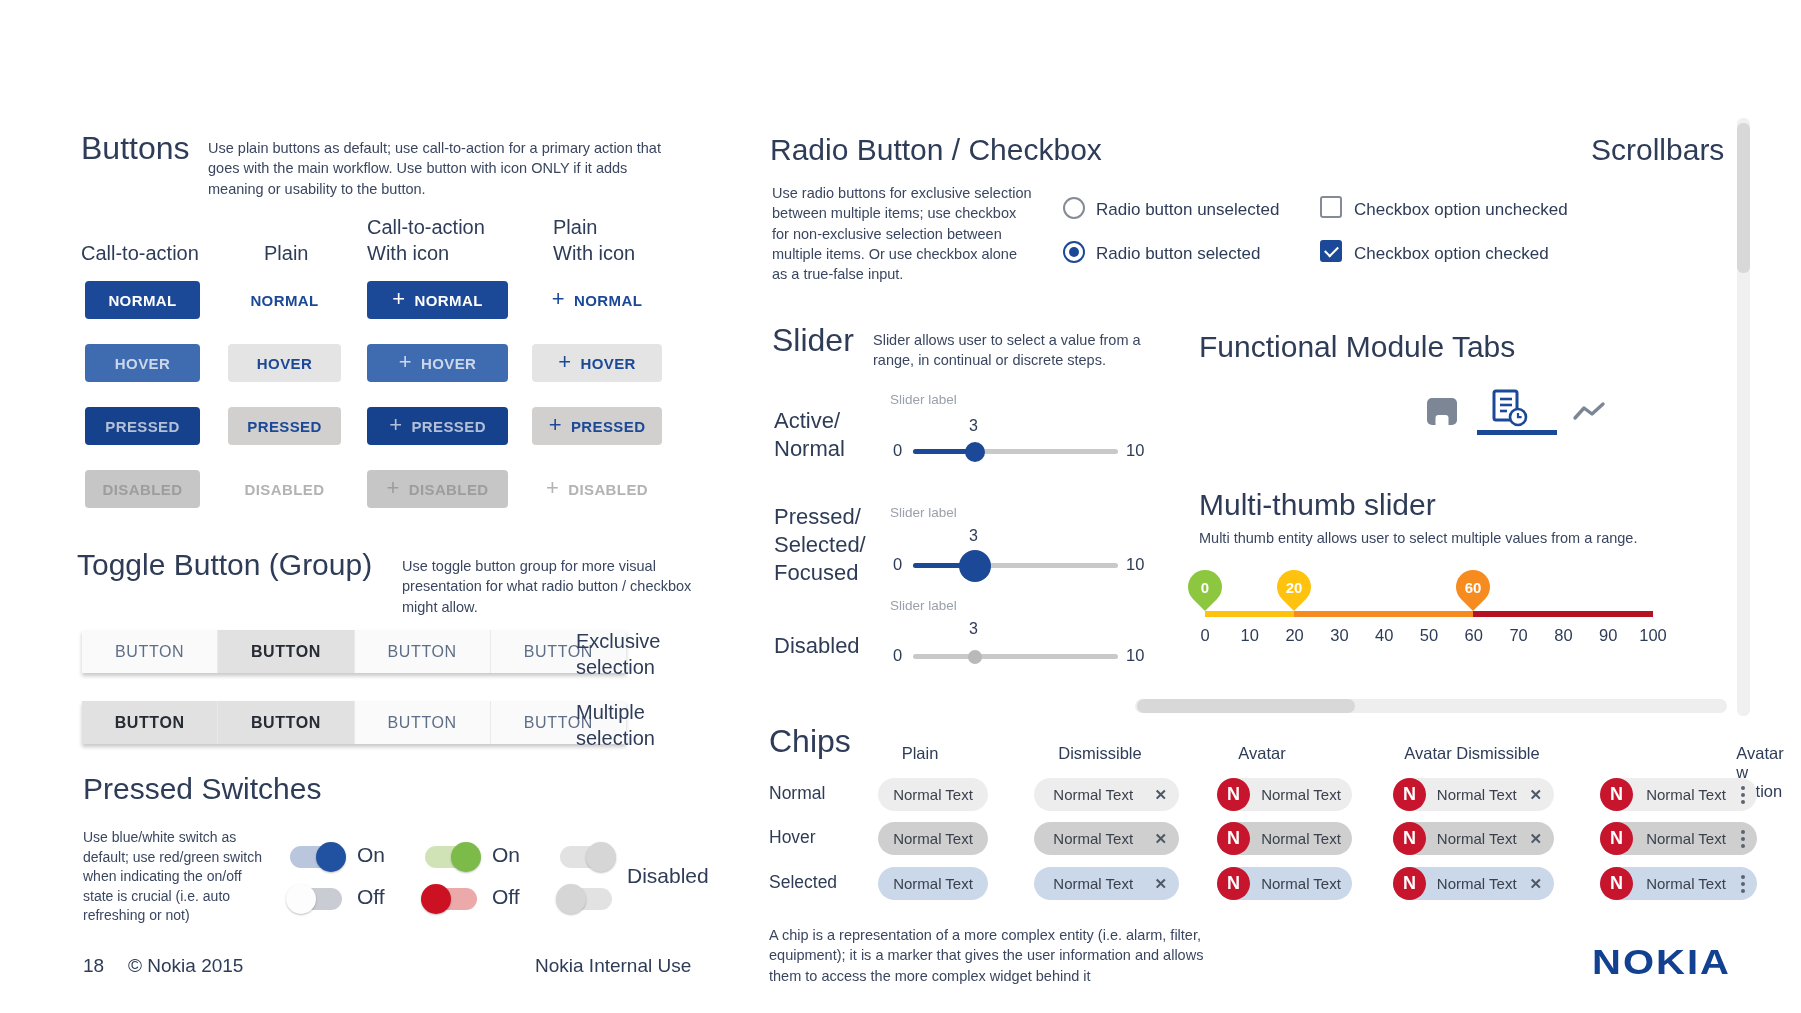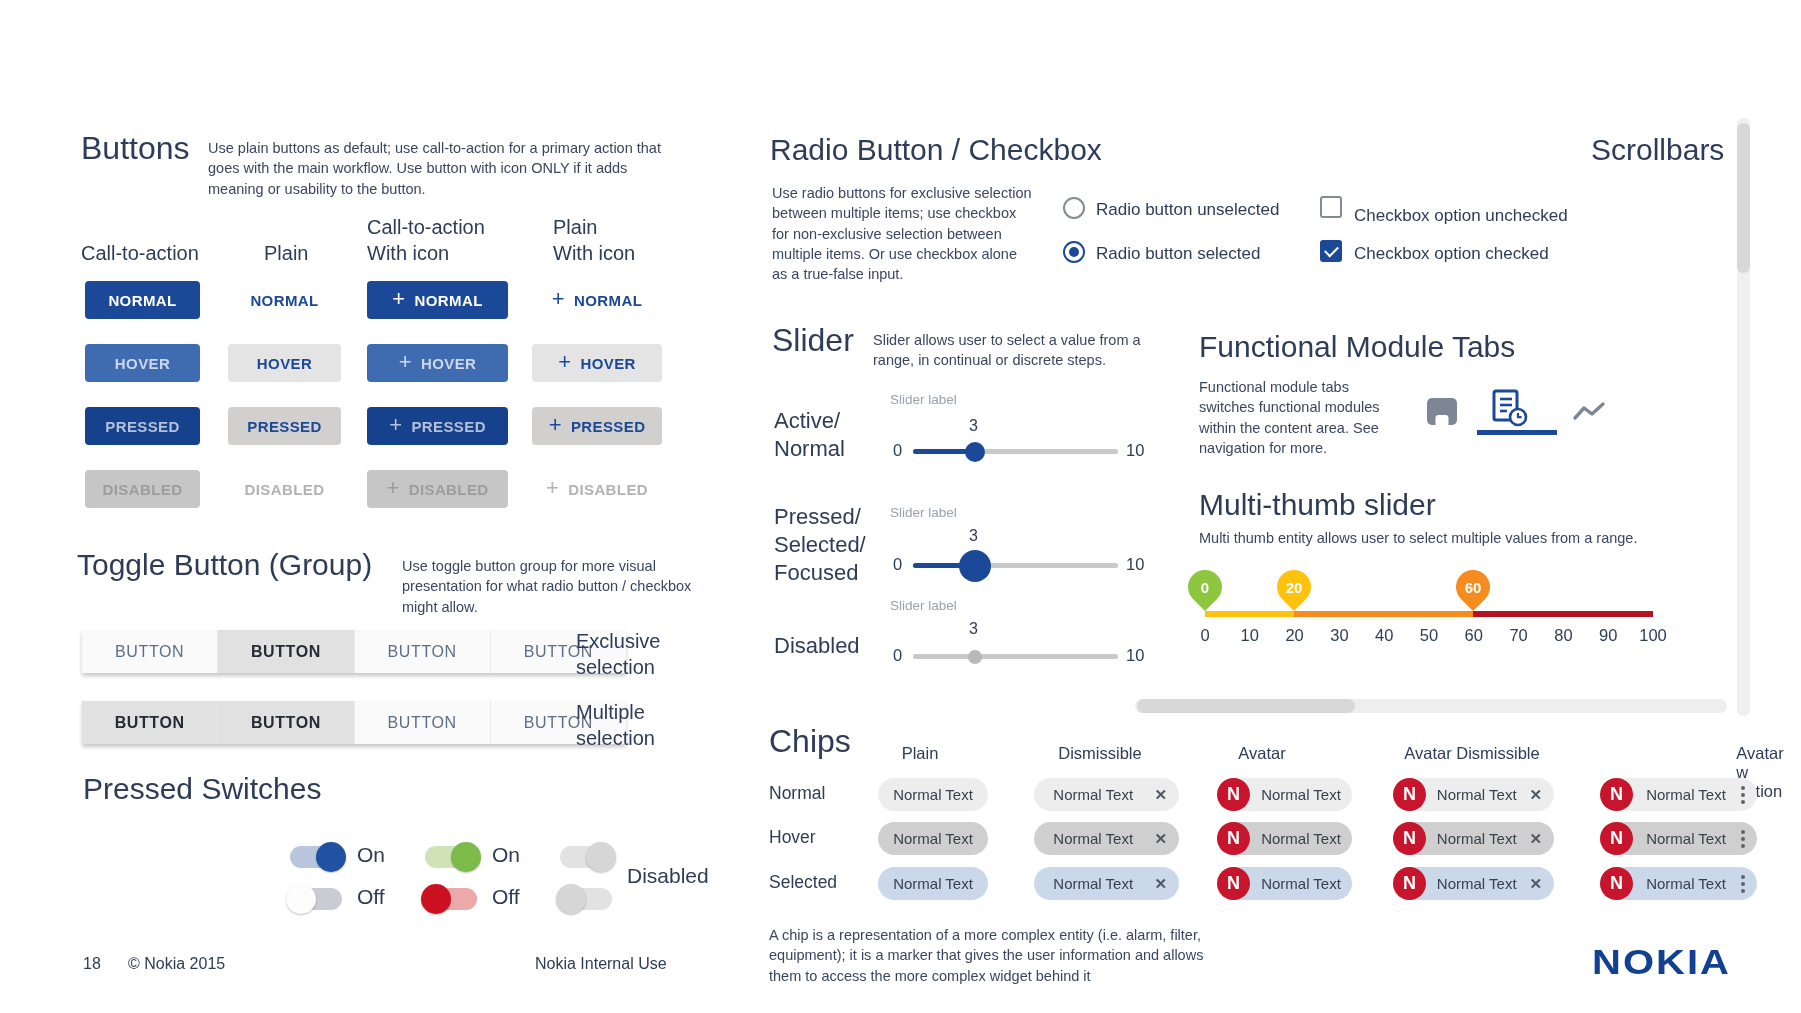--- a/index.html
+++ b/index.html
@@ -81,21 +81,21 @@
   .chip .ctext{flex:1;text-align:center;}
   .chip .x{font-size:15px;color:#4e5866;font-weight:bold;padding:0 12px 0 2px;}
   .chip .av{width:33px;height:33px;border-radius:50%;background:#c6152c;color:#fff;display:flex;
             align-items:center;justify-content:center;font-size:18px;font-weight:bold;flex:0 0 33px;}
   .kebab{display:flex;flex-direction:column;gap:3px;padding:0 12px 0 2px;}
   .kebab i{width:4px;height:4px;border-radius:50%;background:#5b6470;}
 
   .chipcol{position:absolute;transform:translateX(-50%);font-size:16.5px;color:#2e3c57;}
   .chiprow{position:absolute;font-size:17.5px;color:#2e3c57;}
 
-  .footer{font-size:16px;color:#2e3c57;}
+  .footer{font-size:19px;color:#2e3c57;}
   .logo{font-size:40px;font-weight:bold;color:#124191;letter-spacing:2px;transform:scaleY(0.88);transform-origin:top left;}
 </style>
 </head>
 <body>
 
 <div class="page">
 
 
   <div class="abs h2" style="left:81px;top:130px;font-size:32px;">Buttons</div>
   <div class="abs desc" style="left:208px;top:138px;width:468px;">Use plain buttons as default; use call-to-action for a primary action that goes with the main workflow. Use button with icon ONLY if it adds meaning or usability to the button.</div>
@@ -184,20 +184,21 @@
 
   <div class="tgroup" style="top:701px;">
     <div class="gbtn sel">BUTTON</div>
     <div class="gbtn sel">BUTTON</div>
     <div class="gbtn">BUTTON</div>
     <div class="gbtn">BUTTON</div>
   </div>
   <div class="abs collabel" style="left:576px;top:699px;width:110px;">Multiple selection</div>
 
   <div class="abs h2" style="left:83px;top:772px;">Pressed Switches</div>
+  <div class="abs desc" style="left:83px;top:828px;width:190px;font-size:14px;">Use blue/white switch as default; use red/green switch when indicating the on/off state is crucial (i.e. auto refreshing or not)</div>
 
   <div class="track" style="left:290px;top:846px;background:#b9c6dd;">
       <div class="knob on" style="background:#2151a1;"></div>
     </div>
   <div class="abs swlabel" style="left:357px;top:843px;">On</div>
   <div class="track" style="left:290px;top:888px;background:#c9ccd2;">
       <div class="knob off" style="background:#fdfdfd;"></div>
     </div>
   <div class="abs swlabel" style="left:357px;top:885px;">Off</div>
 
@@ -226,21 +227,21 @@
   <div class="abs desc" style="left:772px;top:183px;width:262px;">Use radio buttons for exclusive selection between multiple items; use checkbox for non-exclusive selection between multiple items. Or use checkbox alone as a true-false input.</div>
 
   <div class="radio" style="left:1063px;top:197px;"></div>
   <div class="abs optlabel" style="left:1096px;top:200px;">Radio button unselected</div>
   <div class="radio sel" style="left:1063px;top:241px;">
       <div class="rdot"></div>
     </div>
   <div class="abs optlabel" style="left:1096px;top:244px;">Radio button selected</div>
 
   <div class="cbox" style="left:1320px;top:196px;"></div>
-  <div class="abs optlabel" style="left:1354px;top:200px;margin-top:6px;">Checkbox option unchecked</div>
+  <div class="abs optlabel" style="left:1354px;top:200px;">Checkbox option unchecked</div>
   <div class="cbox chk" style="left:1320px;top:240px;">
       <div class="tick"></div>
     </div>
   <div class="abs optlabel" style="left:1354px;top:244px;">Checkbox option checked</div>
 
   <div class="abs h2" style="left:1591px;top:133px;">Scrollbars</div>
   <div class="vsb" style="left:1737px;top:118px;height:598px;">
     <div class="vthumb"></div>
   </div>
 
@@ -279,21 +280,20 @@
     <div>Disabled</div>
   </div>
   <div class="abs sval" style="left:969px;top:620px;">3</div>
   <div class="abs sminmax" style="left:893px;top:646px;">0</div>
   <div class="strack" style="left:913px;top:654px;">
     <div class="sthumb" style="width:14px;height:14px;left:55px;top:-4.5px;background:#b9b9b9;"></div>
   </div>
   <div class="abs sminmax" style="left:1126px;top:646px;">10</div>
 
   <div class="abs h2" style="left:1199px;top:330px;">Functional Module Tabs</div>
-  <div class="abs desc" style="left:1199px;top:377px;width:205px;">Functional module tabs switches functional modules within the content area. See navigation for more.</div>
 
   <div class="tab1" style="left:1427px;top:398px;">
       <div class="notch"></div>
     </div>
   <div class="abs" style="left:1490px;top:388px;">
     <svg width="38" height="40" viewBox="0 0 38 40">
       <rect x="4" y="3" width="23" height="29" rx="2" fill="none" stroke="#1b4897" stroke-width="3"></rect>
       <line x1="10" y1="11" x2="22" y2="11" stroke="#1b4897" stroke-width="2.6"></line>
       <line x1="10" y1="17" x2="22" y2="17" stroke="#1b4897" stroke-width="2.6"></line>
       <line x1="10" y1="23" x2="17" y2="23" stroke="#1b4897" stroke-width="2.6"></line>

